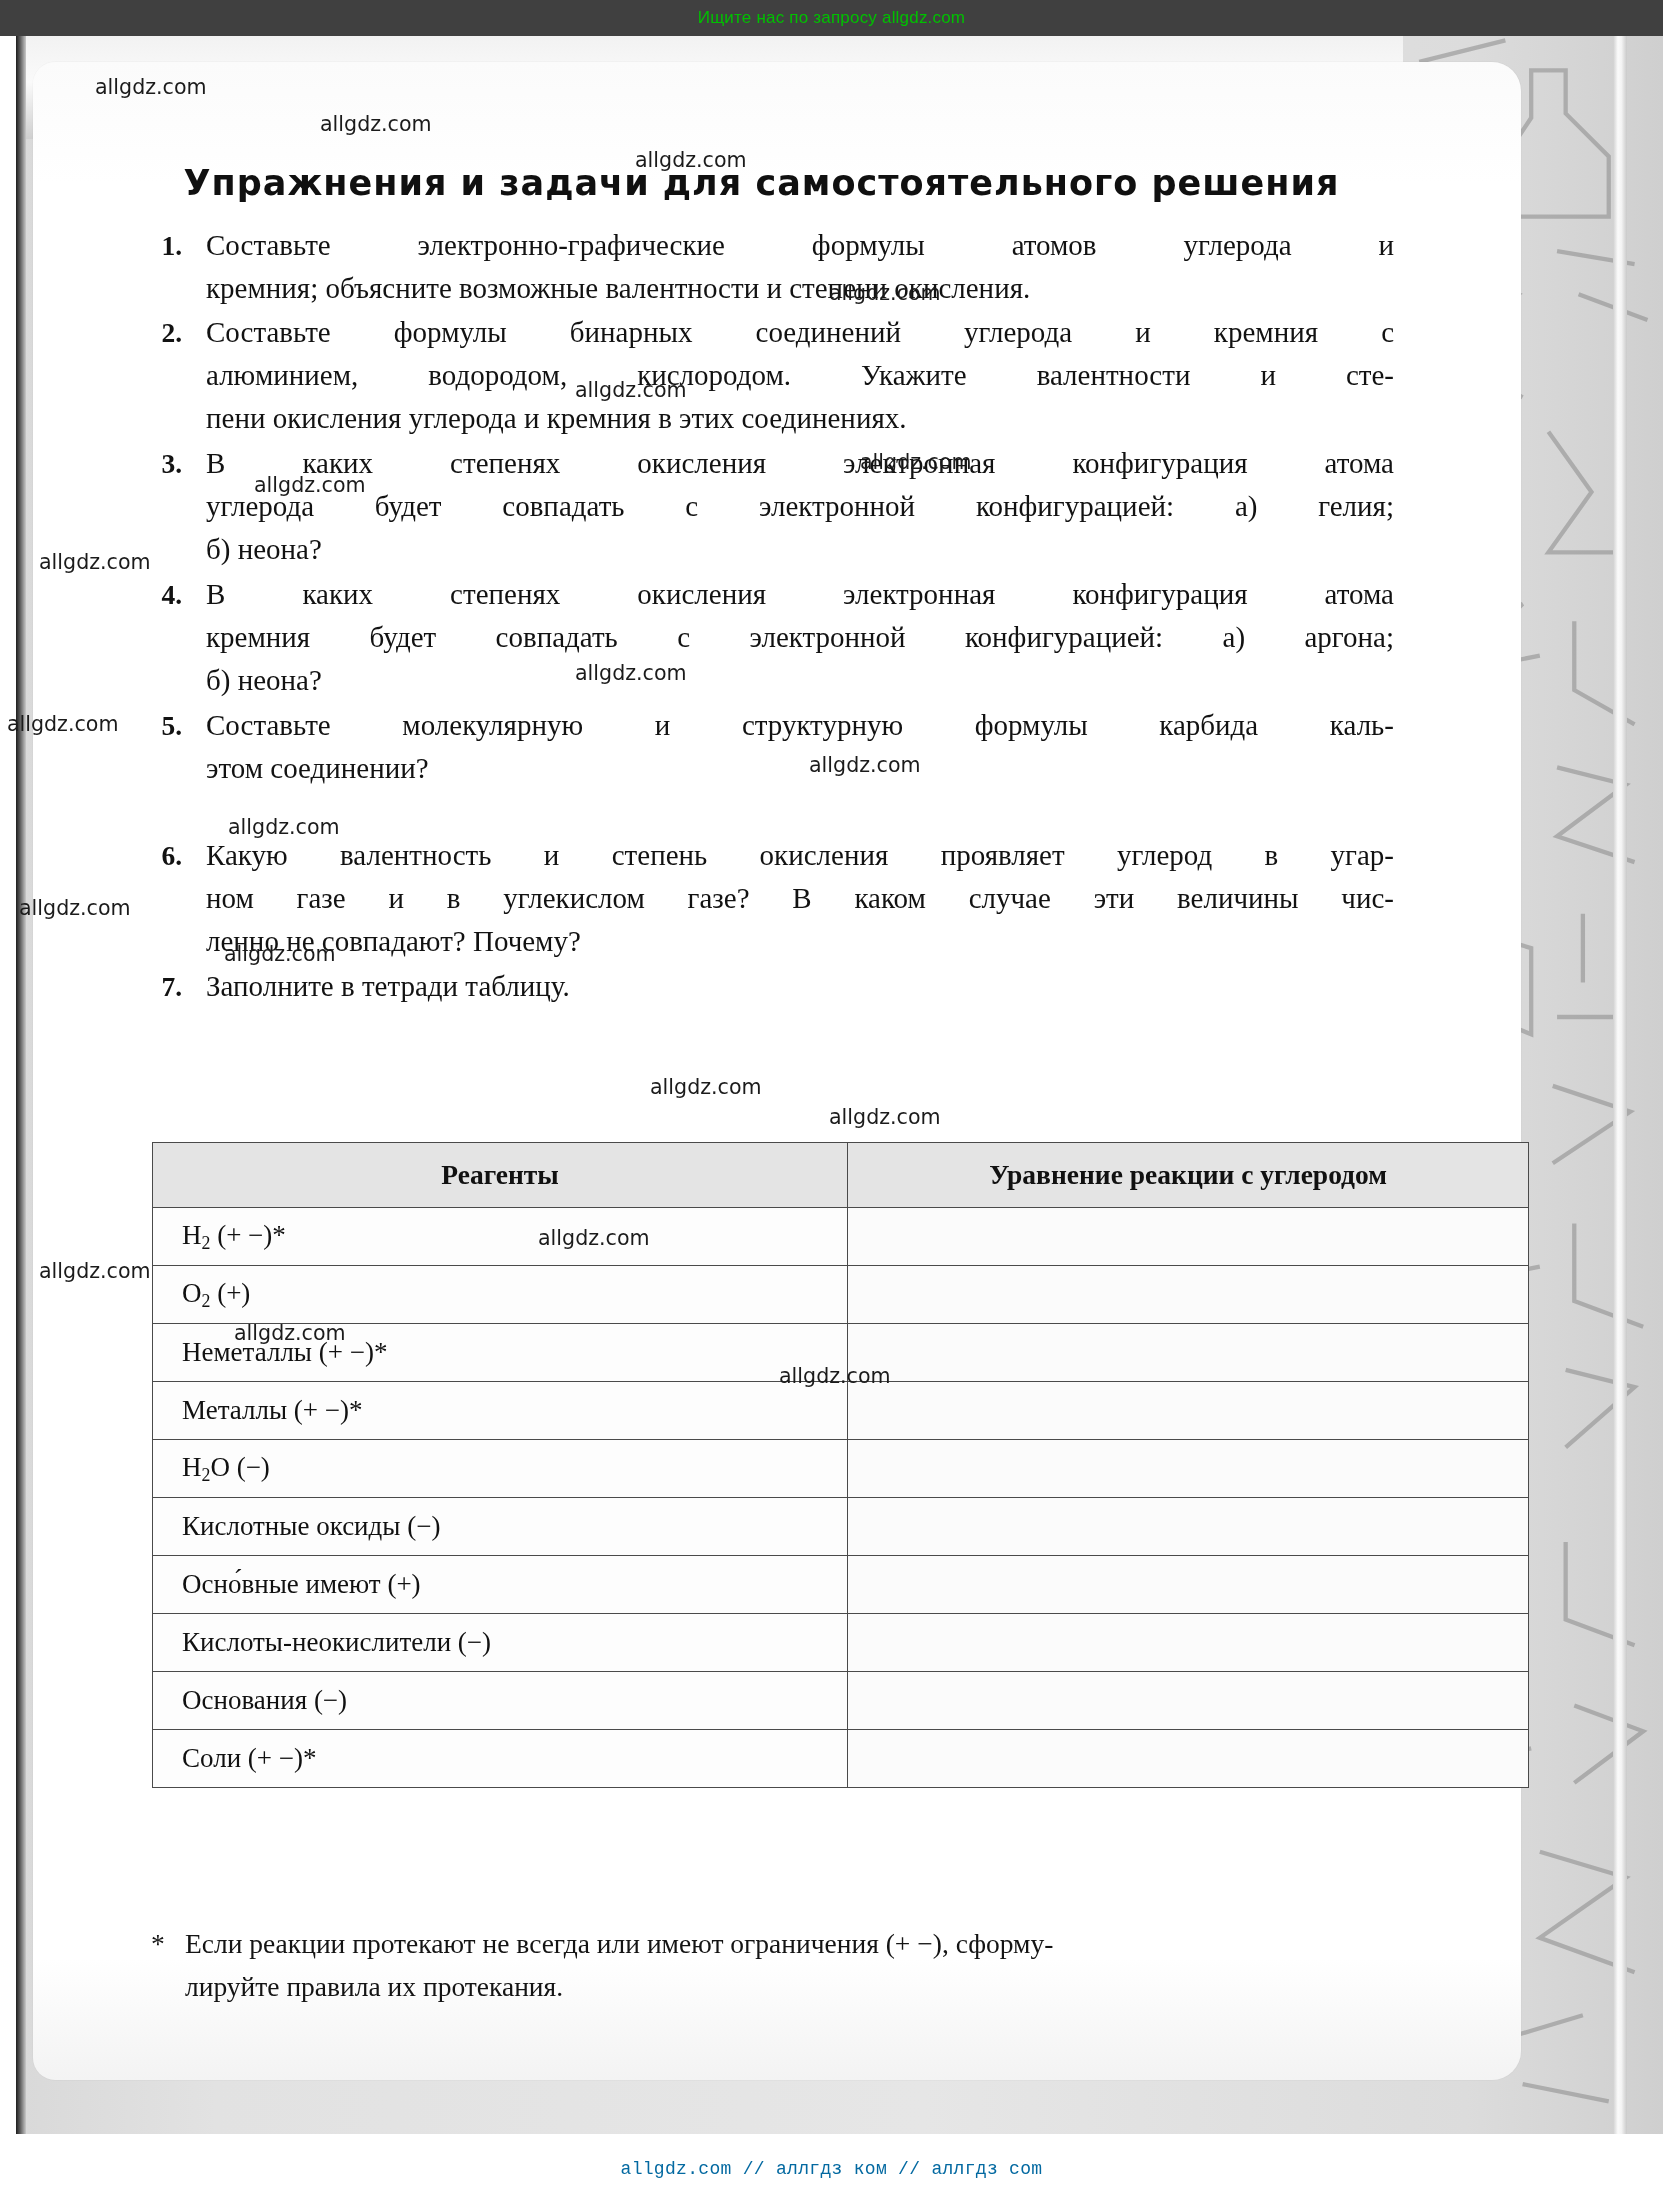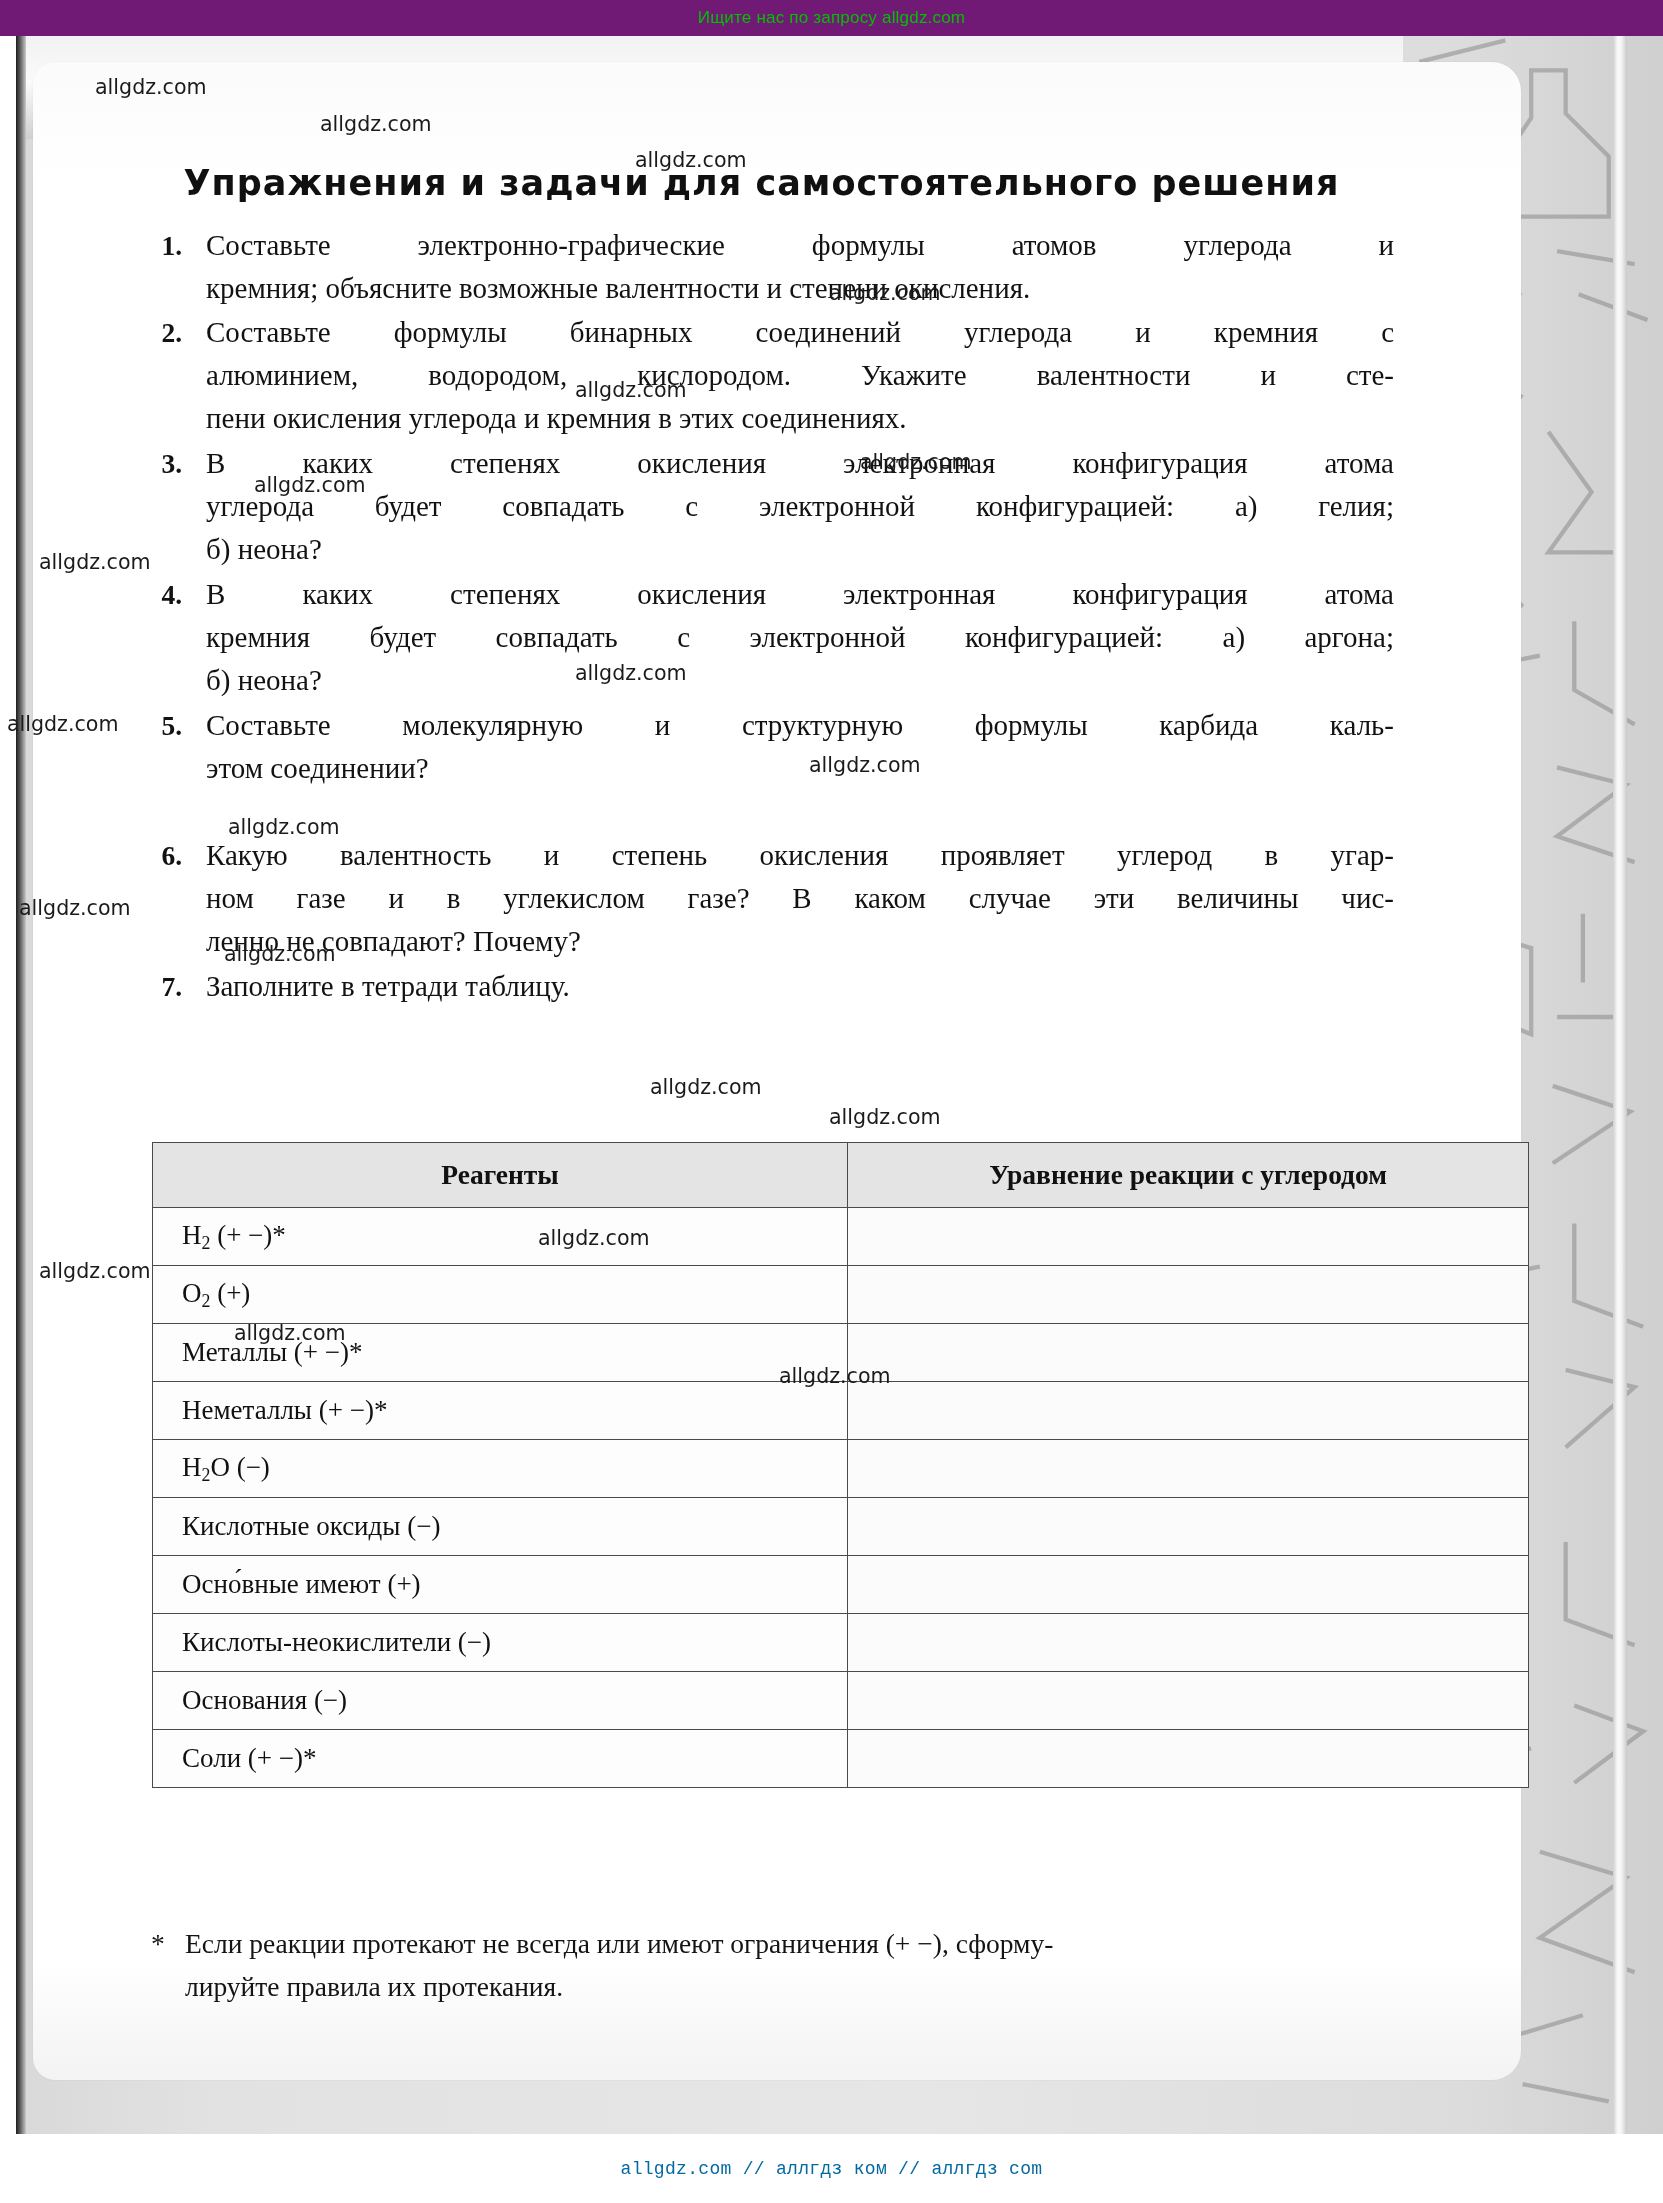--- a/index.html
+++ b/index.html
@@ -9,21 +9,21 @@
     background:#ffffff;
     font-family:"Liberation Serif", serif;
     position:relative;
     overflow:hidden;
   }
 
   
   .top-banner{
     position:absolute;top:0;left:0;width:1663px;height:36px;
     display:flex;align-items:center;justify-content:center;
-    background:#701a75;
+    background:#404040;
   }
   .top-banner span{
     color:#00c000;
     font-family:"Liberation Sans", sans-serif;
     font-size:17px;
     letter-spacing:0.2px;
   }
 
   
   .scan{
@@ -261,25 +261,25 @@
     <tbody id="tbl-body">
         <tr>
           <td class="c1">H<sub>2</sub> (+ −)*</td>
           <td class="c2"></td>
         </tr>
         <tr>
           <td class="c1">O<sub>2</sub> (+)</td>
           <td class="c2"></td>
         </tr>
         <tr>
+          <td class="c1">Неметаллы (+ −)*</td>
+          <td class="c2"></td>
+        </tr>
+        <tr>
           <td class="c1">Металлы (+ −)*</td>
-          <td class="c2"></td>
-        </tr>
-        <tr>
-          <td class="c1">Неметаллы (+ −)*</td>
           <td class="c2"></td>
         </tr>
         <tr>
           <td class="c1">H<sub>2</sub>O (−)</td>
           <td class="c2"></td>
         </tr>
         <tr>
           <td class="c1">Кислотные оксиды (−)</td>
           <td class="c2"></td>
         </tr>

